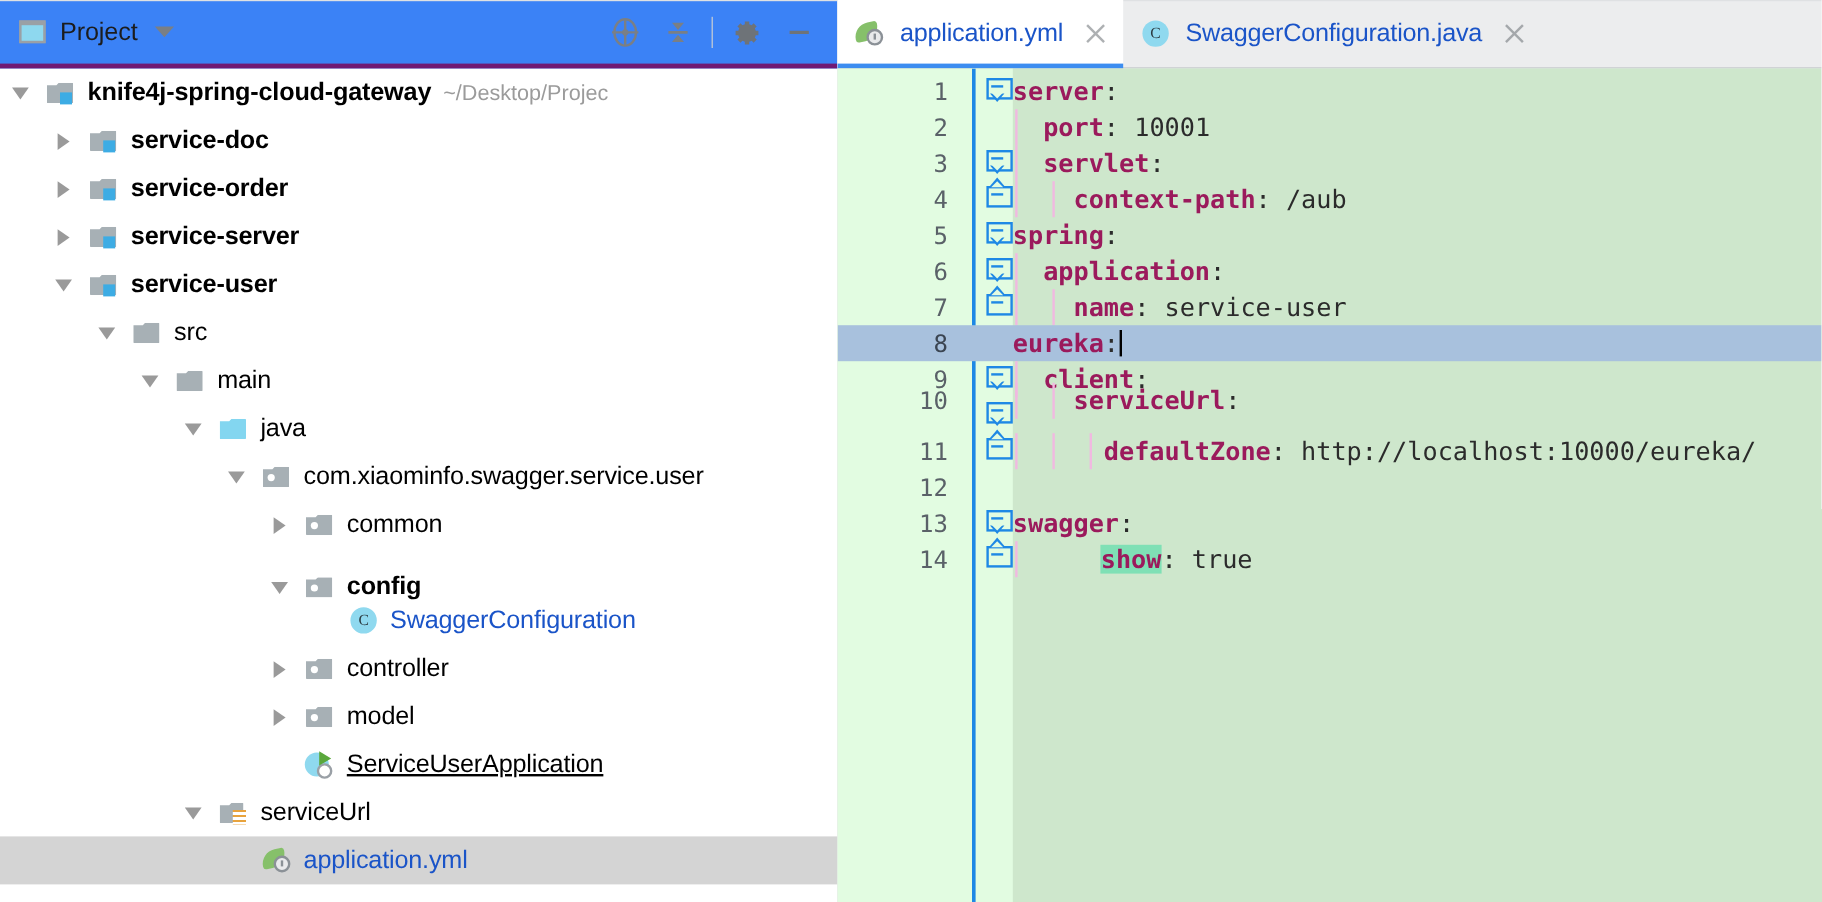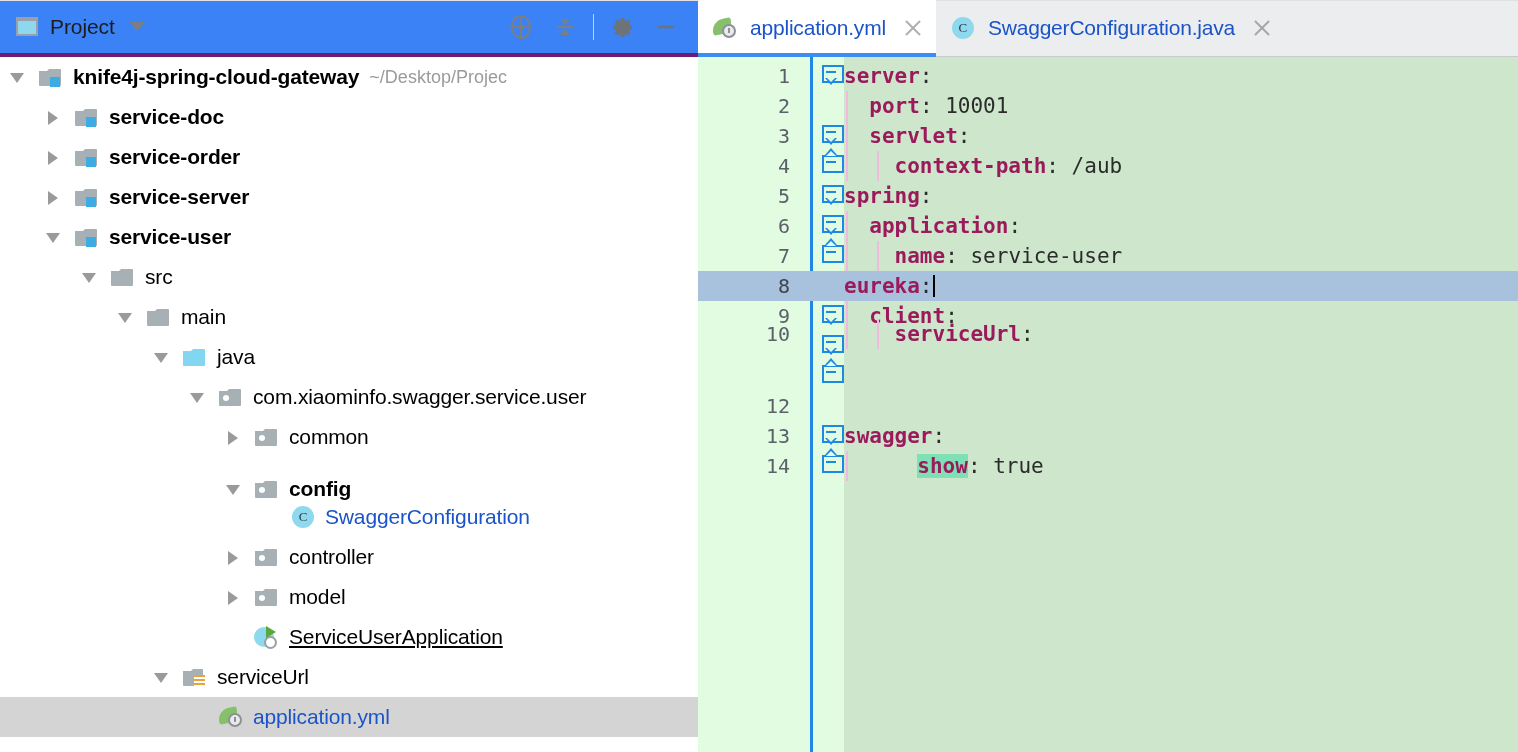--- a/index.html
+++ b/index.html
@@ -434,20 +434,27 @@
             <div class="ln">10</div>
             <div class="indent" style="left: 148px; top: 0px;"></div>
             <div class="indent" style="left: 179px; top: 0px;"></div>
             <div class="ctext">&nbsp;&nbsp;&nbsp;&nbsp;<span class="k">serviceUrl</span><span class="v">:</span><span class="v"></span></div>
           </div>
           <div class="fold up" style="top: 307px;">
             <span class="sh"></span>
             <span class="tip"></span>
             <span class="tipin"></span>
           </div>
+          <div class="cline" style="top: 304px;">
+            <div class="ln">11</div>
+            <div class="indent" style="left: 148px; top: 0px;"></div>
+            <div class="indent" style="left: 179px; top: 0px;"></div>
+            <div class="indent" style="left: 210px; top: 0px;"></div>
+            <div class="ctext">&nbsp;&nbsp;&nbsp;&nbsp;&nbsp;&nbsp;<span class="k">defaultZone</span><span class="v">:</span><span class="v">&nbsp;http://localhost:10000/eureka/</span></div>
+          </div>
           <div class="cline" style="top: 334px;">
             <div class="ln">12</div>
           </div>
           <div class="fold" style="top: 367px;">
             <span class="sh"></span>
             <span class="tip"></span>
             <span class="tipin"></span>
           </div>
           <div class="cline" style="top: 364px;">
             <div class="ln">13</div>

